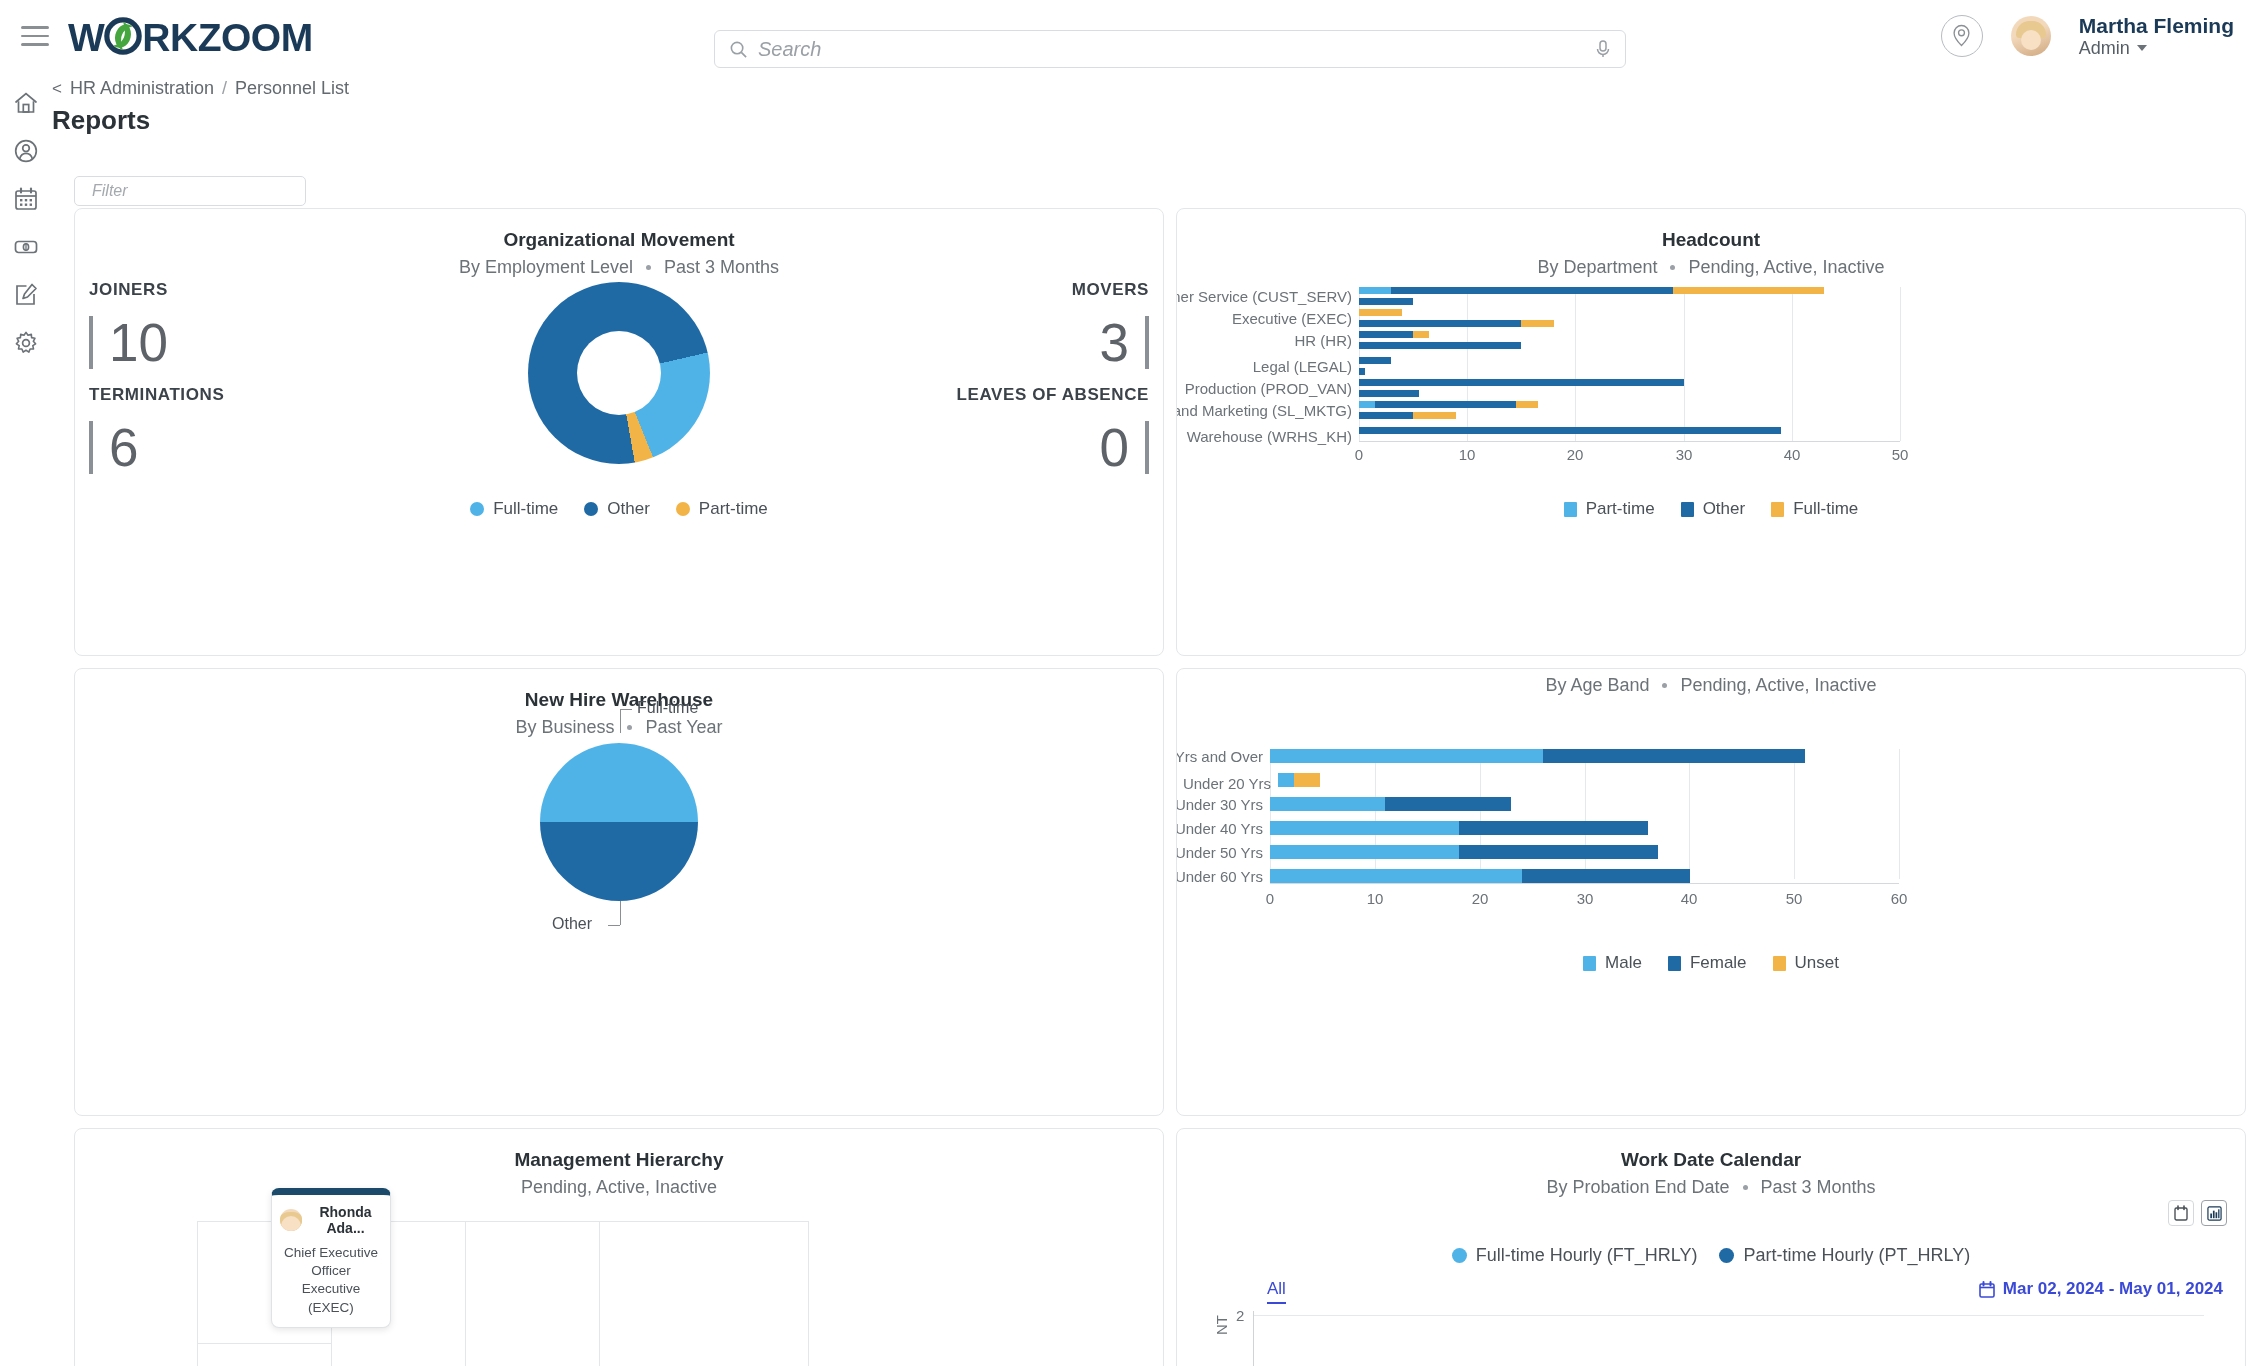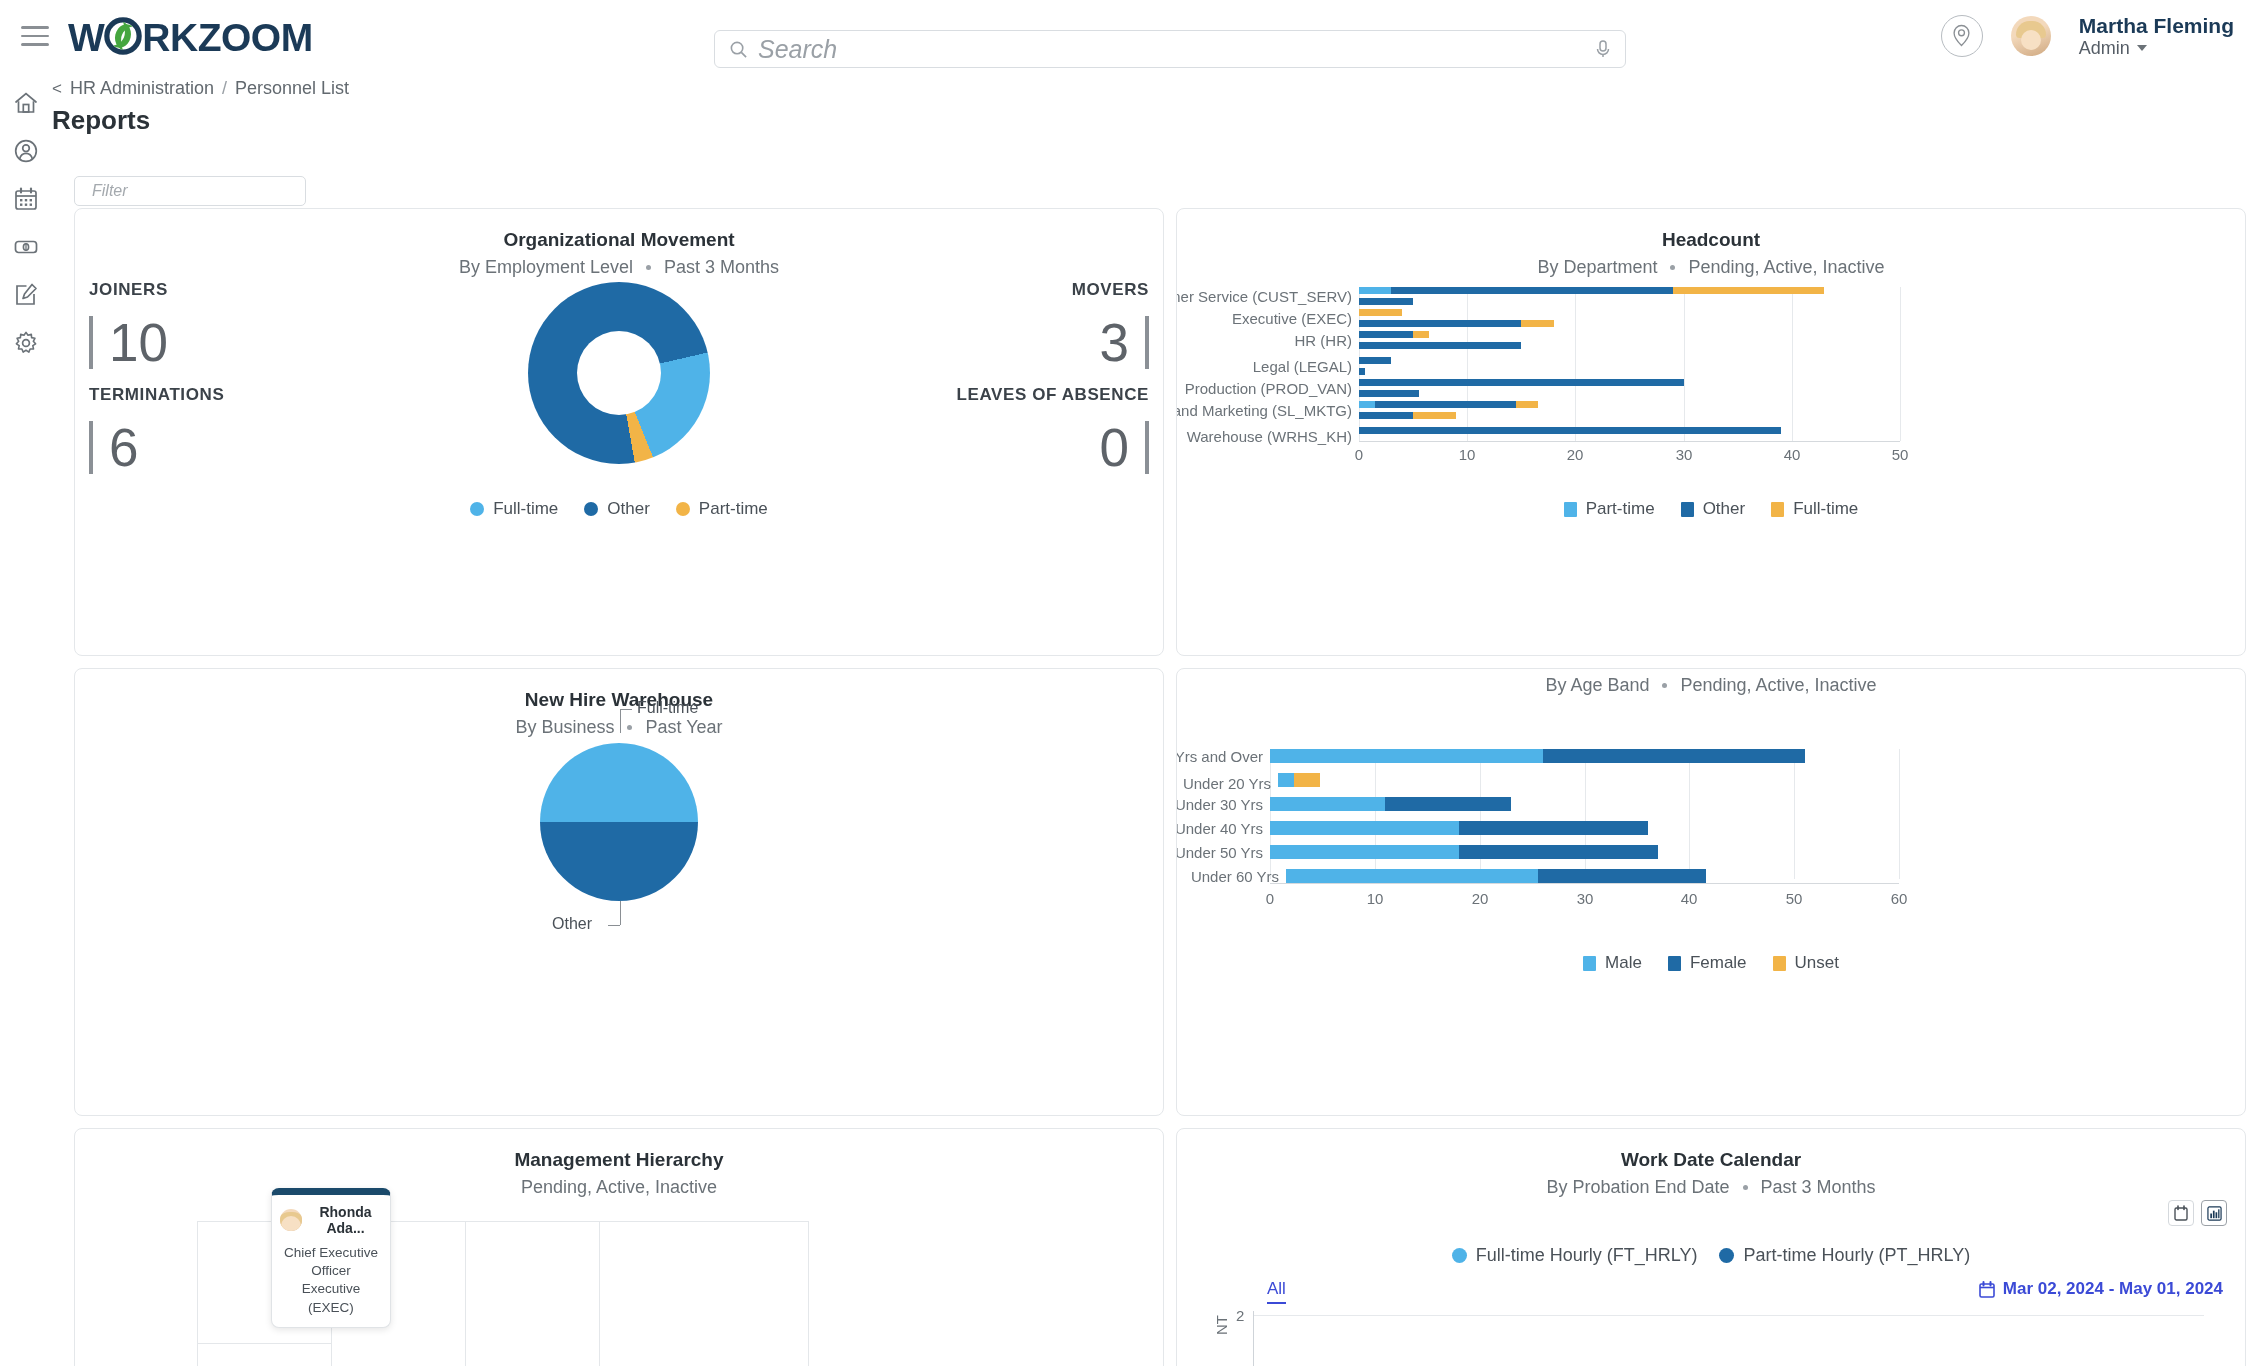--- a/index.html
+++ b/index.html
@@ -33,21 +33,21 @@
   .logo svg { position: absolute; top: 4px; left: 0; }
 
   .search-wrap {
     position: absolute; left: 714px; top: 30px;
     width: 912px; height: 38px;
     border: 1px solid #d9dde1; border-radius: 6px;
     display: flex; align-items: center; padding: 0 14px;
     background: #fff;
   }
   .search-wrap input {
-    flex: 1; border: none; outline: none; font-size: 25px;
+    flex: 1; border: none; outline: none; font-size: 20px;
     font-family: "Liberation Sans", sans-serif; color: #3b82f6; background: transparent;
     font-style: italic; padding-left: 10px;
   }
   .search-wrap input::placeholder { color: #9aa0a6; font-style: italic; }
 
   .user-area {
     margin-left: auto; display: flex; align-items: center; gap: 28px;
   }
   .pin-circle {
     width: 42px; height: 42px; border: 1.5px solid #b7bcc1; border-radius: 50%;
@@ -508,21 +508,21 @@
         <span class="bseg" style="height:14px;width:115px;background:#4fb3e8"></span><span class="bseg" style="height:14px;width:126px;background:#1f6aa5"></span>
       </div>
       <div class="brow" style="position:absolute;top:72px;left:0;height:14px;">
         <span class="blabel">Under 40 Yrs</span>
         <span class="bseg" style="height:14px;width:189px;background:#4fb3e8"></span><span class="bseg" style="height:14px;width:189px;background:#1f6aa5"></span>
       </div>
       <div class="brow" style="position:absolute;top:96px;left:0;height:14px;">
         <span class="blabel">Under 50 Yrs</span>
         <span class="bseg" style="height:14px;width:189px;background:#4fb3e8"></span><span class="bseg" style="height:14px;width:199px;background:#1f6aa5"></span>
       </div>
-      <div class="brow" style="position:absolute;top:120px;left:16px;height:14px;">
+      <div class="brow" style="position:absolute;top:120px;left:0;height:14px;">
         <span class="blabel">Under 60 Yrs</span>
         <span class="bseg" style="height:14px;width:252px;background:#4fb3e8"></span><span class="bseg" style="height:14px;width:168px;background:#1f6aa5"></span>
       </div>
 
       <div class="axisline" style="left:0; top:134px; width:629px;"></div>
       <div class="tick" style="left:0px;   top:141px;">0</div>
       <div class="tick" style="left:105px; top:141px;">10</div>
       <div class="tick" style="left:210px; top:141px;">20</div>
       <div class="tick" style="left:315px; top:141px;">30</div>
       <div class="tick" style="left:419px; top:141px;">40</div>

